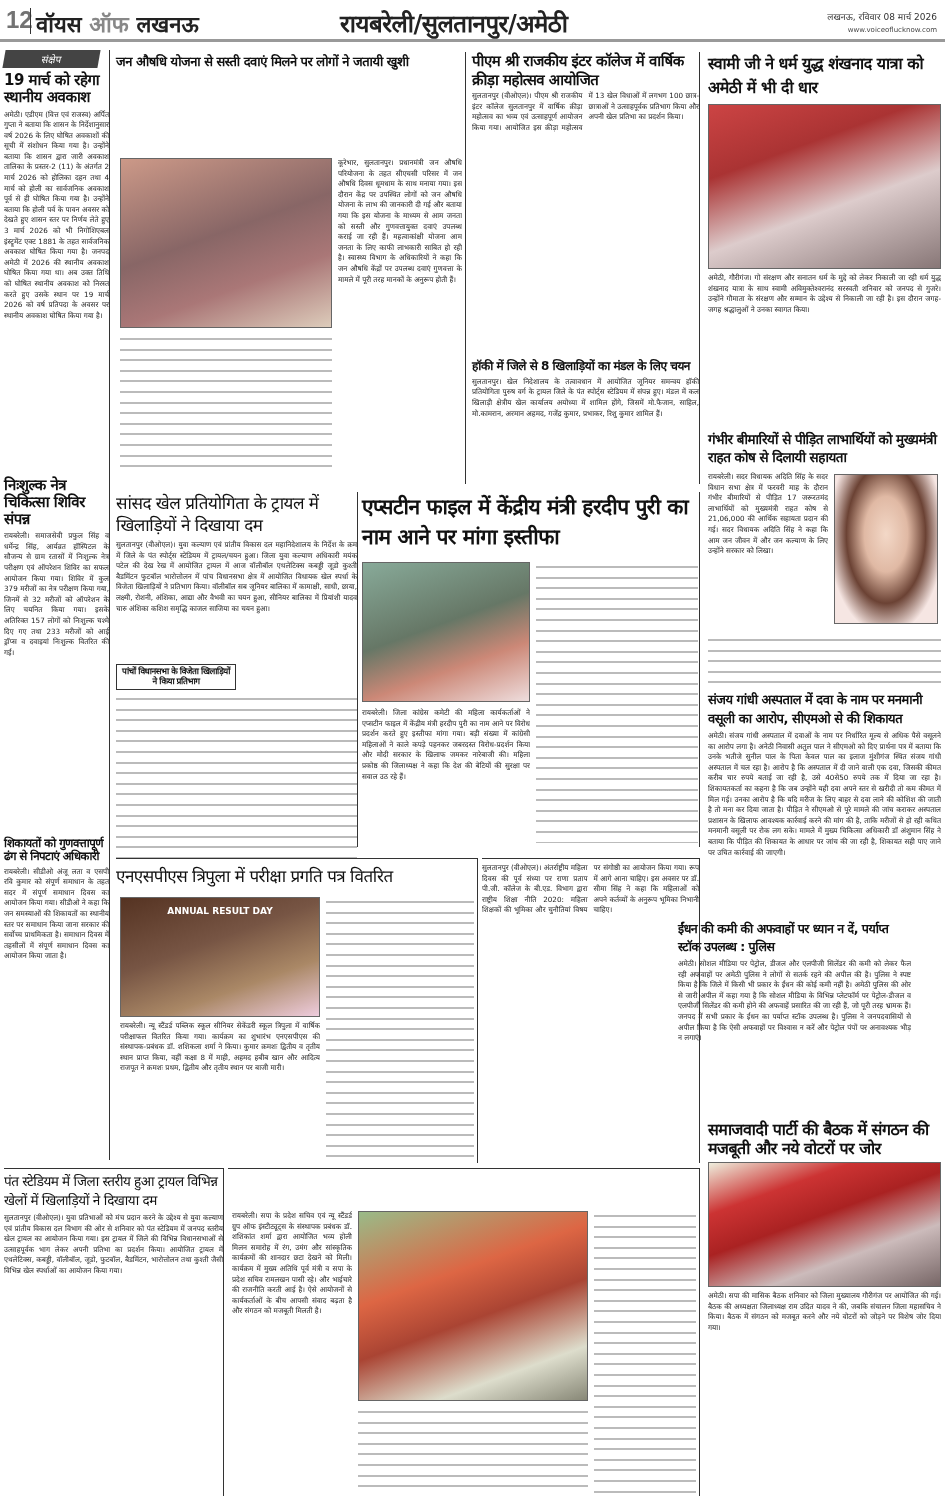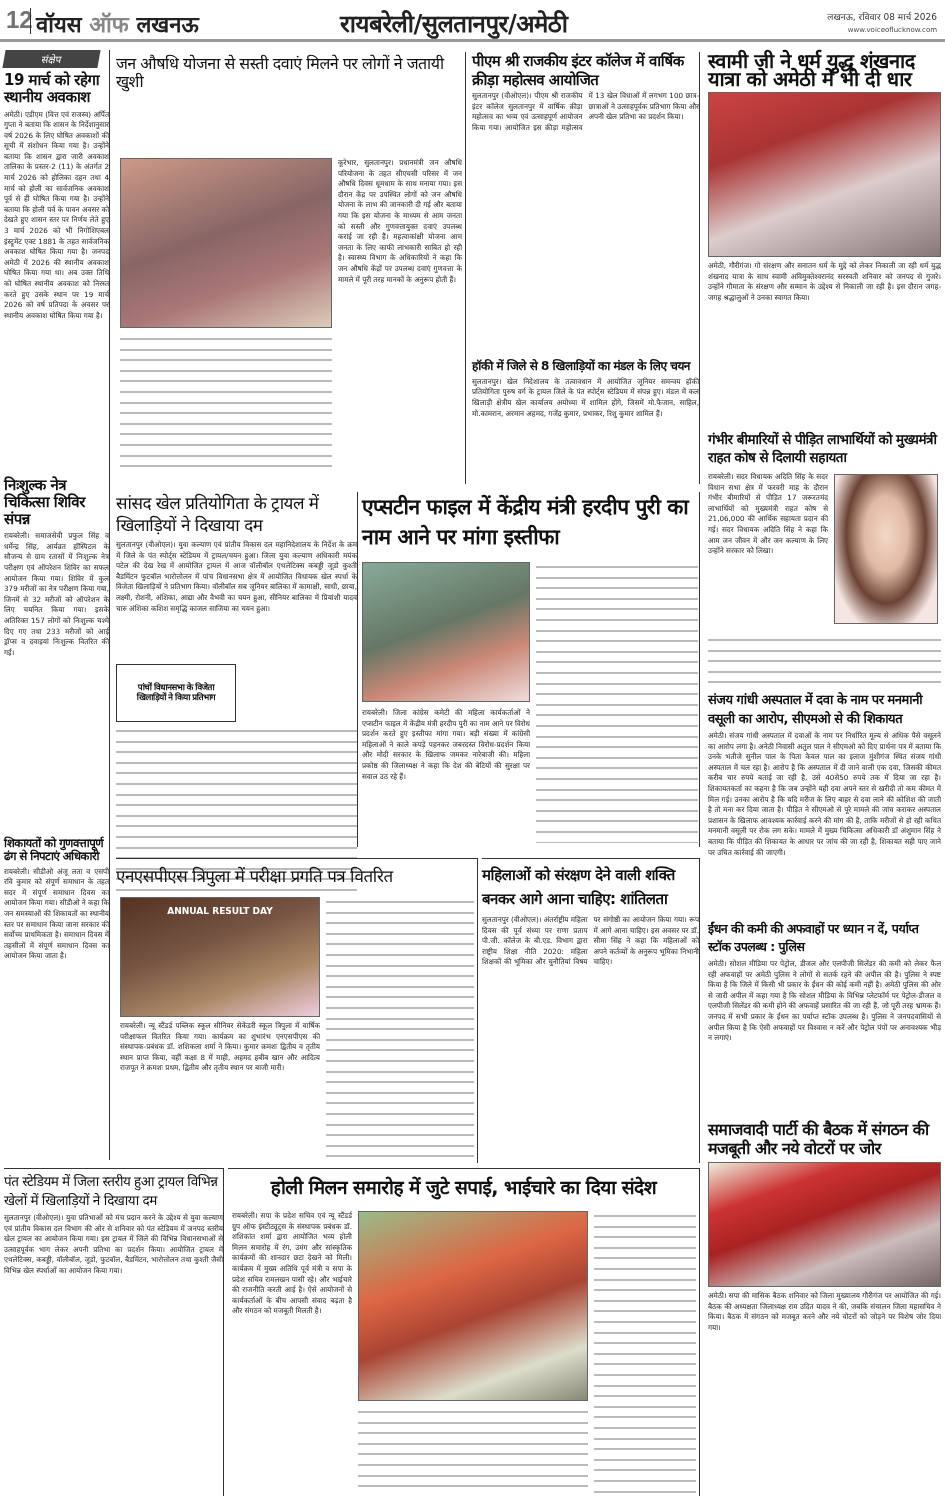--- a/index.html
+++ b/index.html
@@ -38,97 +38,95 @@
   <div class="kicker" style="transform:skewX(-10deg);width:95px">संक्षेप</div>
   <div class="hl" style="font-size:15px;margin-top:4px">19 मार्च को रहेगा स्थानीय अवकाश</div>
   <div class="body" style="height:355px;margin-top:3px">अमेठी। एडीएम (वित्त एवं राजस्व) अर्पित गुप्ता ने बताया कि शासन के निर्देशानुसार वर्ष 2026 के लिए घोषित अवकाशों की सूची में संशोधन किया गया है। उन्होंने बताया कि शासन द्वारा जारी अवकाश तालिका के प्रस्तर-2 (11) के अंतर्गत 2 मार्च 2026 को होलिका दहन तथा 4 मार्च को होली का सार्वजनिक अवकाश पूर्व से ही घोषित किया गया है। उन्होंने बताया कि होली पर्व के पावन अवसर को देखते हुए शासन स्तर पर निर्णय लेते हुए 3 मार्च 2026 को भी निगोशिएबल इंस्ट्रूमेंट एक्ट 1881 के तहत सार्वजनिक अवकाश घोषित किया गया है। जनपद अमेठी में 2026 की स्थानीय अवकाश घोषित किया गया था। अब उक्त तिथि को घोषित स्थानीय अवकाश को निरस्त करते हुए उसके स्थान पर 19 मार्च 2026 को वर्ष प्रतिपदा के अवसर पर स्थानीय अवकाश घोषित किया गया है।</div>
   <div class="hl" style="font-size:15px;margin-top:12px">निःशुल्क नेत्र चिकित्सा शिविर संपन्न</div>
   <div class="body" style="height:300px;margin-top:3px">रायबरेली। समाजसेवी प्रफुल सिंह व धर्मेन्द्र सिंह, आर्यव्रत हॉस्पिटल के सौजन्य से ग्राम रतासों में निःशुल्क नेत्र परीक्षण एवं ऑपरेशन शिविर का सफल आयोजन किया गया। शिविर में कुल 379 मरीजों का नेत्र परीक्षण किया गया, जिनमें से 32 मरीजों को ऑपरेशन के लिए चयनित किया गया। इसके अतिरिक्त 157 लोगों को निःशुल्क चश्मे दिए गए तथा 233 मरीजों को आई ड्रॉप्स व दवाइयां निःशुल्क वितरित की गईं।</div>
   <div class="hl" style="font-size:11.5px;margin-top:6px">शिकायतों को गुणवत्तापूर्ण ढंग से निपटाएं अधिकारी</div>
   <div class="body" style="height:330px;margin-top:3px">रायबरेली। सीडीओ अंजू लता व एसपी रवि कुमार को संपूर्ण समाधान के तहत सदर में संपूर्ण समाधान दिवस का आयोजन किया गया। सीडीओ ने कहा कि जन समस्याओं की शिकायतों का स्थानीय स्तर पर समाधान किया जाना सरकार की सर्वोच्च प्राथमिकता है। समाधान दिवस में तहसीलों में संपूर्ण समाधान दिवस का आयोजन किया जाता है।</div>
 </div>
 
 <div class="abs" style="left:116px;top:52px;width:350px;height:432px;border-right:1px solid #333">
-  <div class="hl" style="font-size:16px;margin-top:3px;font-weight:normal">जन औषधि योजना से सस्ती दवाएं मिलने पर लोगों ने जतायी खुशी</div>
+  <div class="hl" style="font-size:13px;margin-top:3px;font-weight:bold">जन औषधि योजना से सस्ती दवाएं मिलने पर लोगों ने जतायी खुशी</div>
   <div class="photo warm abs" style="left:4px;top:106px;width:212px;height:170px"></div>
   <div class="body abs" style="left:222px;top:106px;width:124px;height:318px">कूरेभार, सुलतानपुर। प्रधानमंत्री जन औषधि परियोजना के तहत सीएचसी परिसर में जन औषधि दिवस धूमधाम के साथ मनाया गया। इस दौरान केंद्र पर उपस्थित लोगों को जन औषधि योजना के लाभ की जानकारी दी गई और बताया गया कि इस योजना के माध्यम से आम जनता को सस्ती और गुणवत्तायुक्त दवाएं उपलब्ध कराई जा रही हैं। महत्वाकांक्षी योजना आम जनता के लिए काफी लाभकारी साबित हो रही है। स्वास्थ्य विभाग के अधिकारियों ने कहा कि जन औषधि केंद्रों पर उपलब्ध दवाएं गुणवत्ता के मामले में पूरी तरह मानकों के अनुरूप होती हैं।</div>
   <div class="body abs filler" style="left:4px;top:282px;width:212px;height:142px"></div>
 </div>
 
 <div class="abs" style="left:472px;top:52px;width:228px;height:310px;border-right:1px solid #333">
   <div class="hl" style="font-size:15px;line-height:19px">पीएम श्री राजकीय इंटर कॉलेज में वार्षिक क्रीड़ा महोत्सव आयोजित</div>
   <div class="body" style="height:265px;margin-top:1px;column-count:2;column-gap:6px">सुलतानपुर (वीओएल)। पीएम श्री राजकीय इंटर कॉलेज सुलतानपुर में वार्षिक क्रीड़ा महोत्सव का भव्य एवं उत्साहपूर्ण आयोजन किया गया। आयोजित इस क्रीड़ा महोत्सव में 13 खेल विधाओं में लगभग 100 छात्र-छात्राओं ने उत्साहपूर्वक प्रतिभाग किया और अपनी खेल प्रतिभा का प्रदर्शन किया।</div>
 </div>
 
 <div class="abs" style="left:472px;top:360px;width:228px;height:124px;border-right:1px solid #333">
   <div class="hl" style="font-size:12px">हॉकी में जिले से 8 खिलाड़ियों का मंडल के लिए चयन</div>
   <div class="body" style="height:100px;margin-top:3px">सुलतानपुर। खेल निदेशालय के तत्वावधान में आयोजित जूनियर समन्वय हॉकी प्रतियोगिता पुरुष वर्ग के ट्रायल जिले के पंत स्पोर्ट्स स्टेडियम में संपन्न हुए। मंडल में कल खिलाड़ी क्षेत्रीय खेल कार्यालय अयोध्या में शामिल होंगे, जिसमें मो.फैजान, साहिल, मो.कामरान, अरमान अहमद, गजेंद्र कुमार, प्रभाकर, रिशु कुमार शामिल हैं।</div>
 </div>
 
 <div class="abs" style="left:708px;top:52px;width:233px;height:370px">
-  <div class="hl" style="font-size:20px;line-height:18px">स्वामी जी ने धर्म युद्ध शंखनाद यात्रा को अमेठी में भी दी धार</div>
+  <div class="hl" style="font-size:16px;line-height:24px">स्वामी जी ने धर्म युद्ध शंखनाद यात्रा को अमेठी में भी दी धार</div>
   <div class="photo red" style="height:165px;margin-top:4px"></div>
   <div class="body" style="height:150px;margin-top:4px">अमेठी, गौरीगंज। गो संरक्षण और सनातन धर्म के मुद्दे को लेकर निकाली जा रही धर्म युद्ध शंखनाद यात्रा के साथ स्वामी अविमुक्तेश्वरानंद सरस्वती शनिवार को जनपद से गुजरे। उन्होंने गौमाता के संरक्षण और सम्मान के उद्देश्य से निकाली जा रही है। इस दौरान जगह-जगह श्रद्धालुओं ने उनका स्वागत किया।</div>
 </div>
 
 <div class="abs" style="left:708px;top:430px;width:233px;height:255px">
   <div class="hl" style="font-size:13.5px;line-height:18px">गंभीर बीमारियों से पीड़ित लाभार्थियों को मुख्यमंत्री राहत कोष से दिलायी सहायता</div>
   <div class="body abs" style="left:0;top:42px;width:120px;height:160px">रायबरेली। सदर विधायक अदिति सिंह के सदर विधान सभा क्षेत्र में फरवरी माह के दौरान गंभीर बीमारियों से पीड़ित 17 जरूरतमंद लाभार्थियों को मुख्यमंत्री राहत कोष से 21,06,000 की आर्थिक सहायता प्रदान की गई। सदर विधायक अदिति सिंह ने कहा कि आम जन जीवन में और जन कल्याण के लिए उन्होंने सरकार को लिखा।</div>
   <div class="photo abs" style="left:126px;top:44px;width:104px;height:150px;background:radial-gradient(ellipse at 50% 40%,#f3d8c7 0%,#e0b9a4 30%,#6b4234 55%,#f6e6e3 80%)"></div>
   <div class="body abs filler" style="left:0;top:205px;width:233px;height:50px"></div>
 </div>
 
 <div class="abs" style="left:116px;top:492px;width:242px;height:355px;border-right:1px solid #333">
   <div class="hl" style="font-size:17px;line-height:22px;font-weight:normal">सांसद खेल प्रतियोगिता के ट्रायल में खिलाड़ियों ने दिखाया दम</div>
   <div class="body" style="height:120px;margin-top:4px">सुलतानपुर (वीओएल)। युवा कल्याण एवं प्रांतीय विकास दल महानिदेशालय के निर्देश के क्रम में जिले के पंत स्पोर्ट्स स्टेडियम में ट्रायल/चयन हुआ। जिला युवा कल्याण अधिकारी मयंक पटेल की देख रेख में आयोजित ट्रायल में आज वॉलीबॉल एथलेटिक्स कबड्डी जूडो कुश्ती बैडमिंटन फुटबॉल भारोत्तोलन में पांच विधानसभा क्षेत्र में आयोजित विधायक खेल स्पर्धा के विजेता खिलाड़ियों ने प्रतिभाग किया। वॉलीबॉल सब जूनियर बालिका में कामाक्षी, साधी, छाया, लक्ष्मी, रोशनी, अंशिका, आद्या और वैभवी का चयन हुआ, सीनियर बालिका में प्रियांशी यादव चारु अंशिका कशिश समृद्धि काजल साजिया का चयन हुआ।</div>
-  <div class="hl" style="font-size:8.5px;margin-top:4px;width:120px;text-align:center;border:1px solid #333;padding:18px">पांचों विधानसभा के विजेता खिलाड़ियों ने किया प्रतिभाग</div>
+  <div class="hl" style="font-size:8.5px;margin-top:4px;width:120px;text-align:center;border:1px solid #333;padding:2px">पांचों विधानसभा के विजेता खिलाड़ियों ने किया प्रतिभाग</div>
   <div class="body filler" style="height:170px;margin-top:4px"></div>
 </div>
 
 <div class="abs" style="left:362px;top:492px;width:338px;height:355px;border-right:1px solid #333">
   <div class="hl" style="font-size:21px;line-height:30px;text-align:left">एप्सटीन फाइल में केंद्रीय मंत्री हरदीप पुरी का नाम आने पर मांगा इस्तीफा</div>
   <div class="photo green abs" style="left:0;top:70px;width:168px;height:140px"></div>
   <div class="body abs" style="left:0;top:216px;width:168px;height:135px">रायबरेली। जिला कांग्रेस कमेटी की महिला कार्यकर्ताओं ने एप्सटीन फाइल में केंद्रीय मंत्री हरदीप पुरी का नाम आने पर विरोध प्रदर्शन करते हुए इस्तीफा मांगा गया। बड़ी संख्या में कांग्रेसी महिलाओं ने काले कपड़े पहनकर जबरदस्त विरोध-प्रदर्शन किया और मोदी सरकार के खिलाफ जमकर नारेबाजी की। महिला प्रकोष्ठ की जिलाध्यक्ष ने कहा कि देश की बेटियों की सुरक्षा पर सवाल उठ रहे हैं।</div>
   <div class="body abs filler" style="left:174px;top:70px;width:162px;height:281px"></div>
 </div>
 
 <div class="abs" style="left:708px;top:690px;width:233px;height:225px">
   <div class="hl" style="font-size:13px;line-height:19px">संजय गांधी अस्पताल में दवा के नाम पर मनमानी वसूली का आरोप, सीएमओ से की शिकायत</div>
   <div class="body" style="height:180px;margin-top:3px">अमेठी। संजय गांधी अस्पताल में दवाओं के नाम पर निर्धारित मूल्य से अधिक पैसे वसूलने का आरोप लगा है। अनेठी निवासी अतुल पाल ने सीएमओ को दिए प्रार्थना पत्र में बताया कि उनके भतीजे सुनील पाल के पिता केवल पाल का इलाज मुंशीगंज स्थित संजय गांधी अस्पताल में चल रहा है। आरोप है कि अस्पताल में दी जाने वाली एक दवा, जिसकी कीमत करीब चार रुपये बताई जा रही है, उसे 40से50 रुपये तक में दिया जा रहा है। शिकायतकर्ता का कहना है कि जब उन्होंने यही दवा अपने स्तर से खरीदी तो कम कीमत में मिल गई। उनका आरोप है कि यदि मरीज के लिए बाहर से दवा लाने की कोशिश की जाती है तो मना कर दिया जाता है। पीड़ित ने सीएमओ से पूरे मामले की जांच कराकर अस्पताल प्रशासन के खिलाफ आवश्यक कार्रवाई करने की मांग की है, ताकि मरीजों से हो रही कथित मनमानी वसूली पर रोक लग सके। मामले में मुख्य चिकित्सा अधिकारी डॉ अंशुमान सिंह ने बताया कि पीड़ित की शिकायत के आधार पर जांच की जा रही है, शिकायत सही पाए जाने पर उचित कार्रवाई की जाएगी।</div>
 </div>
 
-<div class="abs" style="left:708px;top:920px;width:233px;height:195px">
+<div class="abs" style="left:678px;top:920px;width:233px;height:195px">
   <div class="hl" style="font-size:12.5px;line-height:18px">ईंधन की कमी की अफवाहों पर ध्यान न दें, पर्याप्त स्टॉक उपलब्ध : पुलिस</div>
   <div class="body" style="height:150px;margin-top:3px">अमेठी। सोशल मीडिया पर पेट्रोल, डीजल और एलपीजी सिलेंडर की कमी को लेकर फैल रही अफवाहों पर अमेठी पुलिस ने लोगों से सतर्क रहने की अपील की है। पुलिस ने स्पष्ट किया है कि जिले में किसी भी प्रकार के ईंधन की कोई कमी नहीं है। अमेठी पुलिस की ओर से जारी अपील में कहा गया है कि सोशल मीडिया के विभिन्न प्लेटफॉर्म पर पेट्रोल-डीजल व एलपीजी सिलेंडर की कमी होने की अफवाहें प्रसारित की जा रही हैं, जो पूरी तरह भ्रामक हैं। जनपद में सभी प्रकार के ईंधन का पर्याप्त स्टॉक उपलब्ध है। पुलिस ने जनपदवासियों से अपील किया है कि ऐसी अफवाहों पर विश्वास न करें और पेट्रोल पंपों पर अनावश्यक भीड़ न लगाएं।</div>
 </div>
 
 <div class="abs" style="left:116px;top:858px;width:362px;height:305px;border-right:1px solid #333;border-top:1px solid #333">
   <div class="hl" style="font-size:17px;line-height:26px;font-weight:normal;margin-top:4px">एनएसपीएस त्रिपुला में परीक्षा प्रगति पत्र वितरित</div>
   <div class="photo dark abs" style="left:4px;top:38px;width:200px;height:120px">
     <div style="color:#fff;font-size:9px;font-weight:bold;text-align:center;margin-top:8px">ANNUAL RESULT DAY</div>
   </div>
   <div class="body abs" style="left:4px;top:162px;width:200px;height:138px">रायबरेली। न्यू स्टैंडर्ड पब्लिक स्कूल सीनियर सेकेंडरी स्कूल त्रिपुला में वार्षिक परीक्षाफल वितरित किया गया। कार्यक्रम का शुभारंभ एनएसपीएस की संस्थापक-प्रबंधक डॉ. शशिकला शर्मा ने किया। कुमार क्रमशः द्वितीय व तृतीय स्थान प्राप्त किया, वहीं कक्षा 8 में माही, अहमद हबीब खान और आदित्य राजपूत ने क्रमशः प्रथम, द्वितीय और तृतीय स्थान पर बाजी मारी।</div>
   <div class="body abs filler" style="left:210px;top:38px;width:148px;height:262px"></div>
 </div>
 
 <div class="abs" style="left:482px;top:858px;width:218px;height:305px;border-right:1px solid #333;border-top:1px solid #333">
-  <div class="hl" style="font-size:15px;line-height:24px;margin-top:4px">महिलाओं को संरक्षण देने वाली शक्ति बनकर आगे आना चाहिए: शांतिलता</div>
   <div class="body" style="height:240px;margin-top:4px;column-count:2;column-gap:6px">सुलतानपुर (वीओएल)। अंतर्राष्ट्रीय महिला दिवस की पूर्व संध्या पर राणा प्रताप पी.जी. कॉलेज के बी.एड. विभाग द्वारा राष्ट्रीय शिक्षा नीति 2020: महिला शिक्षकों की भूमिका और चुनौतियां विषय पर संगोष्ठी का आयोजन किया गया। रूप में आगे आना चाहिए। इस अवसर पर डॉ. सीमा सिंह ने कहा कि महिलाओं को अपने कर्तव्यों के अनुरूप भूमिका निभानी चाहिए।</div>
 </div>
 
 <div class="abs" style="left:708px;top:1120px;width:233px;height:375px">
   <div class="hl" style="font-size:16px;line-height:19px">समाजवादी पार्टी की बैठक में संगठन की मजबूती और नये वोटरों पर जोर</div>
   <div class="photo red" style="height:125px;margin-top:4px;background:linear-gradient(160deg,#eed 0%,#c33 25%,#a22 45%,#cbb 70%,#766 100%)"></div>
   <div class="body" style="height:200px;margin-top:4px">अमेठी। सपा की मासिक बैठक शनिवार को जिला मुख्यालय गौरीगंज पर आयोजित की गई। बैठक की अध्यक्षता जिलाध्यक्ष राम उदित यादव ने की, जबकि संचालन जिला महासचिव ने किया। बैठक में संगठन को मजबूत करने और नये वोटरों को जोड़ने पर विशेष जोर दिया गया।</div>
 </div>
 
 <div class="abs" style="left:4px;top:1168px;width:220px;height:328px;border-right:1px solid #333;border-top:1px solid #333">
   <div class="hl" style="font-size:13.5px;line-height:19px;font-weight:normal;margin-top:3px">पंत स्टेडियम में जिला स्तरीय हुआ ट्रायल विभिन्न खेलों में खिलाड़ियों ने दिखाया दम</div>
   <div class="body" style="height:280px;margin-top:3px">सुलतानपुर (वीओएल)। युवा प्रतिभाओं को मंच प्रदान करने के उद्देश्य से युवा कल्याण एवं प्रांतीय विकास दल विभाग की ओर से शनिवार को पंत स्टेडियम में जनपद स्तरीय खेल ट्रायल का आयोजन किया गया। इस ट्रायल में जिले की विभिन्न विधानसभाओं से उत्साहपूर्वक भाग लेकर अपनी प्रतिभा का प्रदर्शन किया। आयोजित ट्रायल में एथलेटिक्स, कबड्डी, वॉलीबॉल, जूडो, फुटबॉल, बैडमिंटन, भारोत्तोलन तथा कुश्ती जैसी विभिन्न खेल स्पर्धाओं का आयोजन किया गया।</div>
 </div>
 
 <div class="abs" style="left:228px;top:1168px;width:472px;height:328px;border-right:1px solid #333;border-top:1px solid #333">
-  <div class="hl" style="font-size:19px;line-height:32px;text-align:center;margin-top:2px">होली मिलन समारोह में जुटे सपाई, भाईचारे का दिया संदेश</div>
   <div class="body abs" style="left:4px;top:42px;width:120px;height:282px">रायबरेली। सपा के प्रदेश सचिव एवं न्यू स्टैंडर्ड ग्रुप ऑफ इंस्टीट्यूट्स के संस्थापक प्रबंधक डॉ. शशिकांत शर्मा द्वारा आयोजित भव्य होली मिलन समारोह में रंग, उमंग और सांस्कृतिक कार्यक्रमों की शानदार छटा देखने को मिली। कार्यक्रम में मुख्य अतिथि पूर्व मंत्री व सपा के प्रदेश सचिव रामलखन पासी रहे। और भाईचारे की राजनीति करती आई है। ऐसे आयोजनों से कार्यकर्ताओं के बीच आपसी संवाद बढ़ता है और संगठन को मजबूती मिलती है।</div>
   <div class="photo green abs" style="left:130px;top:42px;width:230px;height:190px;background:linear-gradient(160deg,#9b8 0%,#d64 35%,#a43 55%,#ddc 80%,#887 100%)"></div>
   <div class="body abs filler" style="left:130px;top:238px;width:230px;height:86px"></div>
   <div class="body abs filler" style="left:366px;top:42px;width:102px;height:282px"></div>
 </div>
 
 </body></html>

